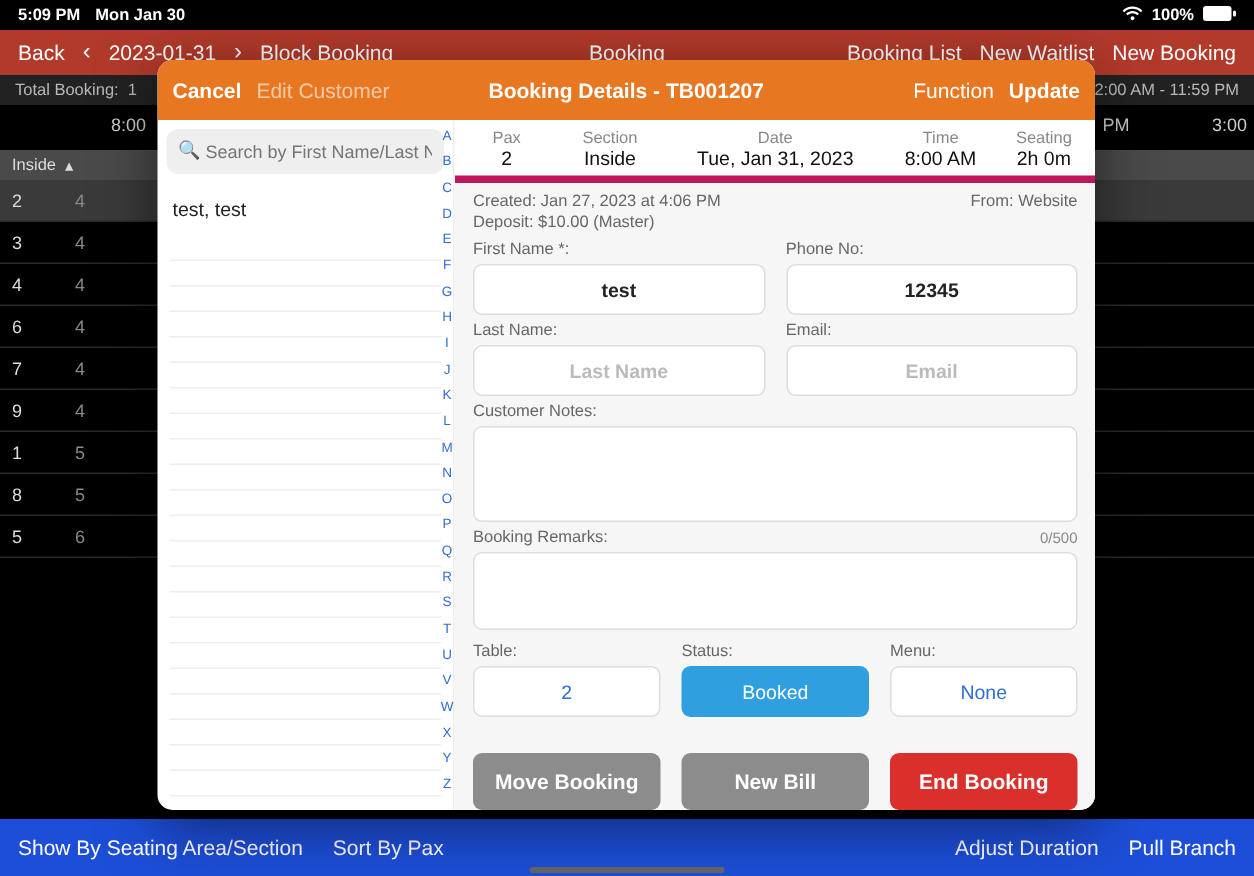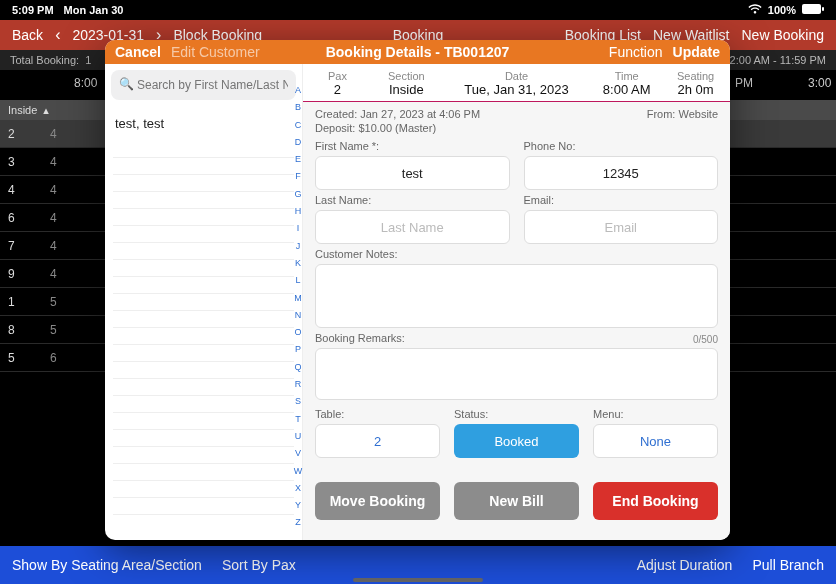--- a/index.html
+++ b/index.html
@@ -29,50 +29,50 @@
 .grid-row .cell-a { width:50px; padding-left:8px; }
 .grid-row .cell-b { width:30px; color:#888; }
 .grid-row.sel { background:#3a3a3a; }
 
 .bottombar { position:absolute; bottom:0; left:0; right:0; height:38px; background:#1d4ed8; color:#fff; display:flex; align-items:center; padding:0 12px; font-size:14px; gap:20px;}
 .bottombar .spacer{flex:1;}
 .home-ind { position:absolute; bottom:2px; left:50%; transform:translateX(-50%); width:130px; height:4px; background:#666; border-radius:3px;}
 
 
 .modal { position:absolute; top:40px; left:105px; width:625px; height:500px; background:#fff; border-radius:10px; overflow:hidden; box-shadow:0 10px 40px rgba(0,0,0,.5); display:flex; flex-direction:column;}
-.modal-hdr { height:24px; background:#e87722; display:flex; align-items:center; padding:0 10px; color:#fff; font-size:14px;}
+.modal-hdr { height:40px; background:#e87722; display:flex; align-items:center; padding:0 10px; color:#fff; font-size:14px;}
 .modal-hdr .title { position:absolute; left:50%; transform:translateX(-50%); font-weight:600; }
 .modal-hdr .right-actions{ margin-left:auto; display:flex; gap:10px;}
 .edit-cust { opacity:.6; margin-left:10px;}
 
 .modal-body { flex:1; display:flex; overflow:hidden;}
 .left-pane { width:198px; border-right:1px solid #eee; display:flex; flex-direction:column;}
 .search-row { padding:6px; }
 .search-input { width:100%; height:30px; border-radius:8px; border:none; background:#efeff0; padding:0 8px 0 26px; font-size:12px; color:#333;}
 .search-wrap{position:relative;}
 .search-wrap .mag{position:absolute; left:14px; top:13px; color:#888; font-size:12px;}
 .customer-item { padding:10px 10px; font-size:13px; color:#222;}
 .list-lines { flex:1; }
 .list-lines .ln { height:17px; border-bottom:1px solid #eee; margin:0 8px;}
 .alpha-index { position:absolute; left:293px; top:82px; display:flex; flex-direction:column; font-size:9px; color:#2f6fd1; line-height:17.3px; text-align:center; width:10px;}
 
 .right-pane { flex:1; padding:0 12px 10px 12px; background:#f6f6f6; overflow:auto;}
-.info-row { display:flex; padding:6px 0 4px 0; text-align:center; background:#fff; margin:0 -12px; border-bottom:1px solid #be185d;}
+.info-row { display:flex; padding:6px 0 4px 0; text-align:center; background:#fff; margin:0 -12px; border-bottom:5px solid #be185d;}
 .info-cell { flex:1; }
 .info-cell .lbl{ font-size:11px; color:#888;}
 .info-cell .val{ font-size:13px; color:#111; font-weight:500;}
 .info-cell.wide{flex:2.2;}
 
 .meta-row { display:flex; font-size:11px; color:#666; padding:6px 0 2px 0;}
 .meta-row .r{margin-left:auto;}
 
 .form-row { display:flex; gap:14px; margin-top:4px;}
 .form-col { flex:1; display:flex; flex-direction:column;}
 .flabel { font-size:11px; color:#666; margin-bottom:4px;}
-.tinput { height:34px; border:1px solid #ddd; border-radius:6px; background:#fff; text-align:center; font-size:13px; color:#222; }
+.tinput { height:34px; border:1px solid #ddd; border-radius:6px; background:#fff; text-align:center; font-size:13px; color:#222;font-weight:bold; }
 .tinput::placeholder{color:#bbb;}
 .tarea { border:1px solid #ddd; border-radius:6px; background:#fff; resize:none; font-size:12px; padding:6px;}
 .notes { height:64px; width:100%;}
 .remarks { height:52px; width:100%;}
 .charcount{ font-size:10px; color:#888; text-align:right; margin-top:2px; position:absolute; right:0; top:0;}
 .rel{position:relative;}
 
 .tri-row { display:flex; gap:14px; margin-top:8px;}
 .tri-col { flex:1; display:flex; flex-direction:column;}
 .pill { height:34px; border:1px solid #ddd; border-radius:6px; background:#fff; display:flex; align-items:center; justify-content:center; font-size:13px;}

